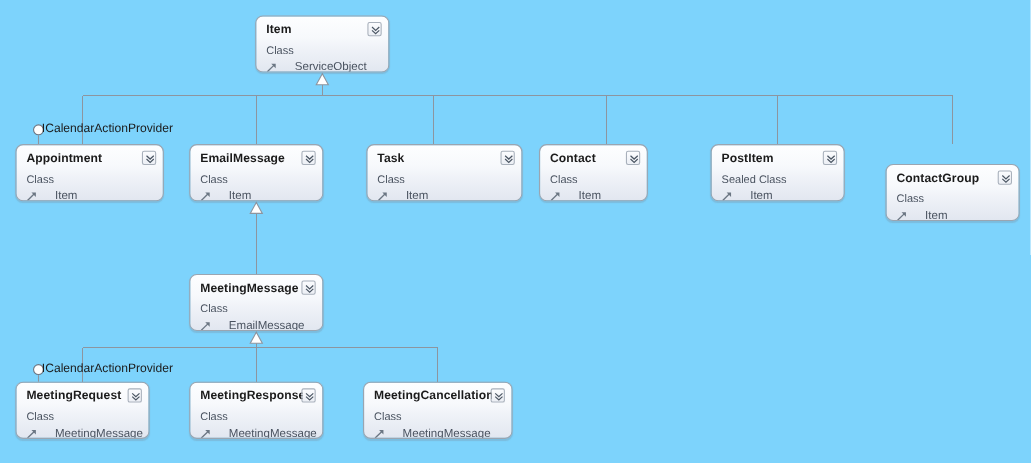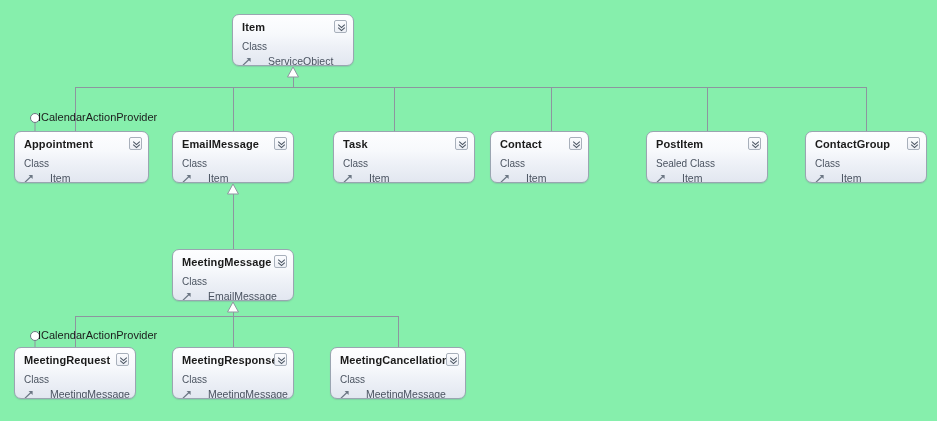--- a/index.html
+++ b/index.html
@@ -7,21 +7,21 @@
     padding: 0;
     background: #ffffff;
   }
   body {
     font-family: "Liberation Sans", sans-serif;
   }
   #canvas {
     position: relative;
     width: 937px;
     height: 421px;
-    background: #86efac;
+    background: #7dd3fc;
     overflow: hidden;
   }
   #connectors {
     position: absolute;
     left: 0;
     top: 0;
     width: 937px;
     height: 421px;
     pointer-events: none;
   }
@@ -274,21 +274,21 @@
       <div class="cls-base">
         <span class="base-arrow">
           <svg width="10" height="10" viewBox="0 0 10 10">
             <path d="M1 8.2 L7.2 2.2" stroke="#6b7683" stroke-width="1.2" fill="none"></path>
             <path d="M8.6 1.0 L8.6 5.0 L4.6 1.0 Z" fill="#6b7683"></path>
           </svg>
         </span>
         <span>Item</span>
       </div>
     </div>
-    <div class="cls" style="left: 805px; top: 131px; width: 122px; height: 52px;">
+    <div class="cls" style="left: 805px; top: 149px; width: 122px; height: 52px;">
       <div class="cls-head">
         <div class="cls-name">ContactGroup</div>
         <div class="chevron">
           <svg width="11" height="11" viewBox="0 0 11 11">
             <path d="M2.2 2.6 L5.5 5.6 L8.8 2.6" fill="none" stroke="#4b5663" stroke-width="1.1"></path>
             <path d="M2.2 5.6 L5.5 8.6 L8.8 5.6" fill="none" stroke="#4b5663" stroke-width="1.1"></path>
           </svg>
         </div>
       </div>
       <div class="cls-kind">Class</div>

